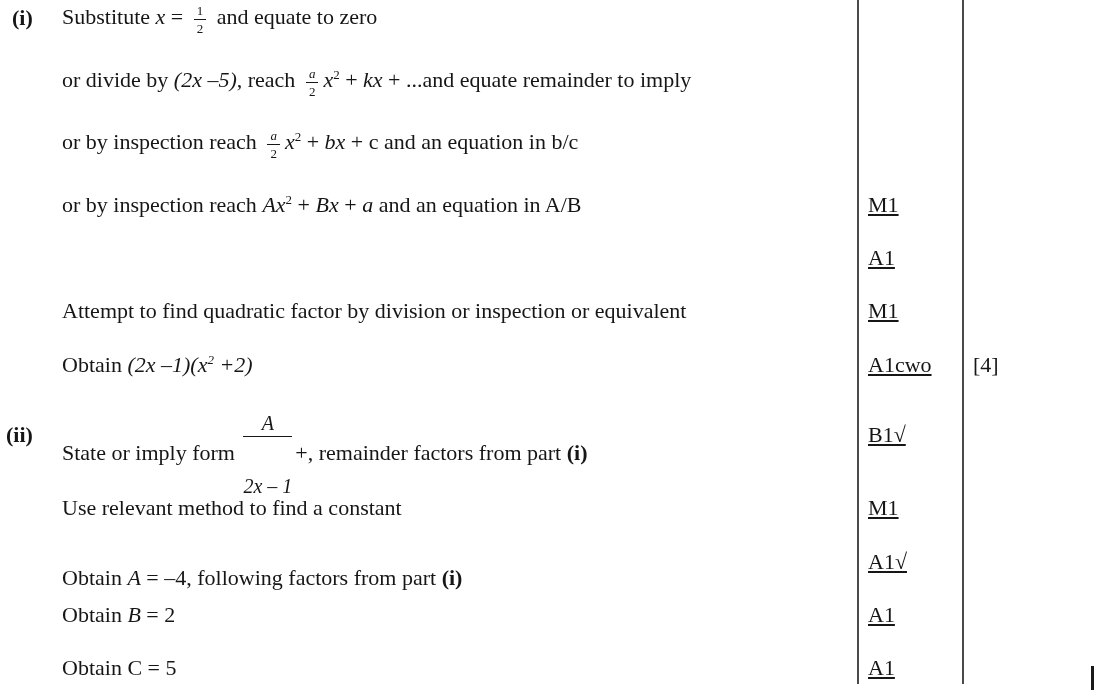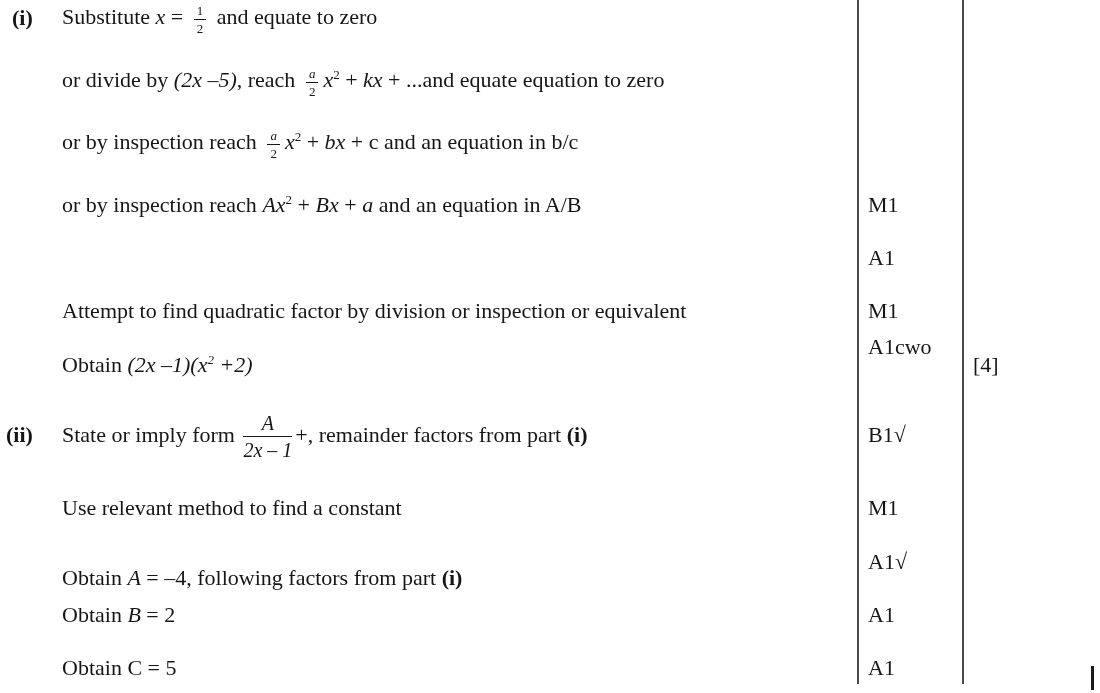--- a/index.html
+++ b/index.html
@@ -58,26 +58,28 @@
     margin: 0 3px;
   }
   .bigfrac .bnum {
     display: block;
     border-bottom: 1.5px solid #161616;
     padding: 0 8px 2px;
   }
   .bigfrac .bden {
     display: block;
     padding-top: 2px;
+    margin-top: 36px;
   }
   .mark {
     position: absolute;
     left: 868px;
     line-height: 28px;
     white-space: nowrap;
+    text-decoration: underline;
   }
   .total {
     position: absolute;
     left: 973px;
     line-height: 28px;
     white-space: nowrap;
   }
   .vline {
     position: absolute;
     top: 0;
@@ -101,21 +103,21 @@
 
   <div class="vline" style="left:857px"></div>
   <div class="vline" style="left:962px"></div>
   <div class="cursor-bar"></div>
 
   <div class="part-label" style="left:12px; top:4px">(i)</div>
   <div class="part-label" style="left:6px; top:421px">(ii)</div>
 
   <div class="row" style="top:3px"><span>Substitute </span><span class="it">x</span><span> = </span><span class="frac"><span class="num">1</span><span class="den">2</span></span><span> and equate to zero</span></div>
 
-  <div class="row" style="top:66px"><span>or divide by </span><span class="it">(2x –5)</span><span>, reach </span><span class="frac"><span class="num it">a</span><span class="den">2</span></span><span class="it">x</span><sup>2</sup><span> + </span><span class="it">kx</span><span> + ...and equate equation to zero</span></div>
+  <div class="row" style="top:66px"><span>or divide by </span><span class="it">(2x –5)</span><span>, reach </span><span class="frac"><span class="num it">a</span><span class="den">2</span></span><span class="it">x</span><sup>2</sup><span> + </span><span class="it">kx</span><span> + ...and equate remainder to imply</span></div>
 
   <div class="row" style="top:128px"><span>or by inspection reach </span><span class="frac"><span class="num it">a</span><span class="den">2</span></span><span class="it">x</span><sup>2</sup><span> + </span><span class="it">bx</span><span> + c and an equation in b/c</span></div>
 
   <div class="row" style="top:191px"><span>or by inspection reach </span><span class="it">Ax</span><sup>2</sup><span> + </span><span class="it">Bx</span><span> + </span><span class="it">a</span><span> and an equation in A/B</span></div>
 
 
   <div class="row" style="top:297px"><span>Attempt to find quadratic factor by division or inspection or equivalent</span></div>
 
   <div class="row" style="top:351px"><span>Obtain </span><span class="it">(2x –1)(x</span><sup class="it">2</sup><span class="it"> +2)</span></div>
 
@@ -125,21 +127,21 @@
 
   <div class="row" style="top:564px"><span>Obtain </span><span class="it">A</span><span> = –4, following factors from part </span><span class="bold">(i)</span></div>
 
   <div class="row" style="top:601px"><span>Obtain </span><span class="it">B</span><span> = 2</span></div>
 
   <div class="row" style="top:654px"><span>Obtain C = 5</span></div>
 
   <div class="mark" style="top:191px">M1</div>
   <div class="mark" style="top:244px">A1</div>
   <div class="mark" style="top:297px">M1</div>
-  <div class="mark" style="top:333px">A1cwo</div>
+  <div class="mark" style="top:351px">A1cwo</div>
   <div class="mark" style="top:421px">B1√</div>
   <div class="mark" style="top:494px">M1</div>
   <div class="mark" style="top:548px">A1√</div>
   <div class="mark" style="top:601px">A1</div>
   <div class="mark" style="top:654px">A1</div>
 
   <div class="total" style="top:351px">[4]</div>
 
 </div>
 

